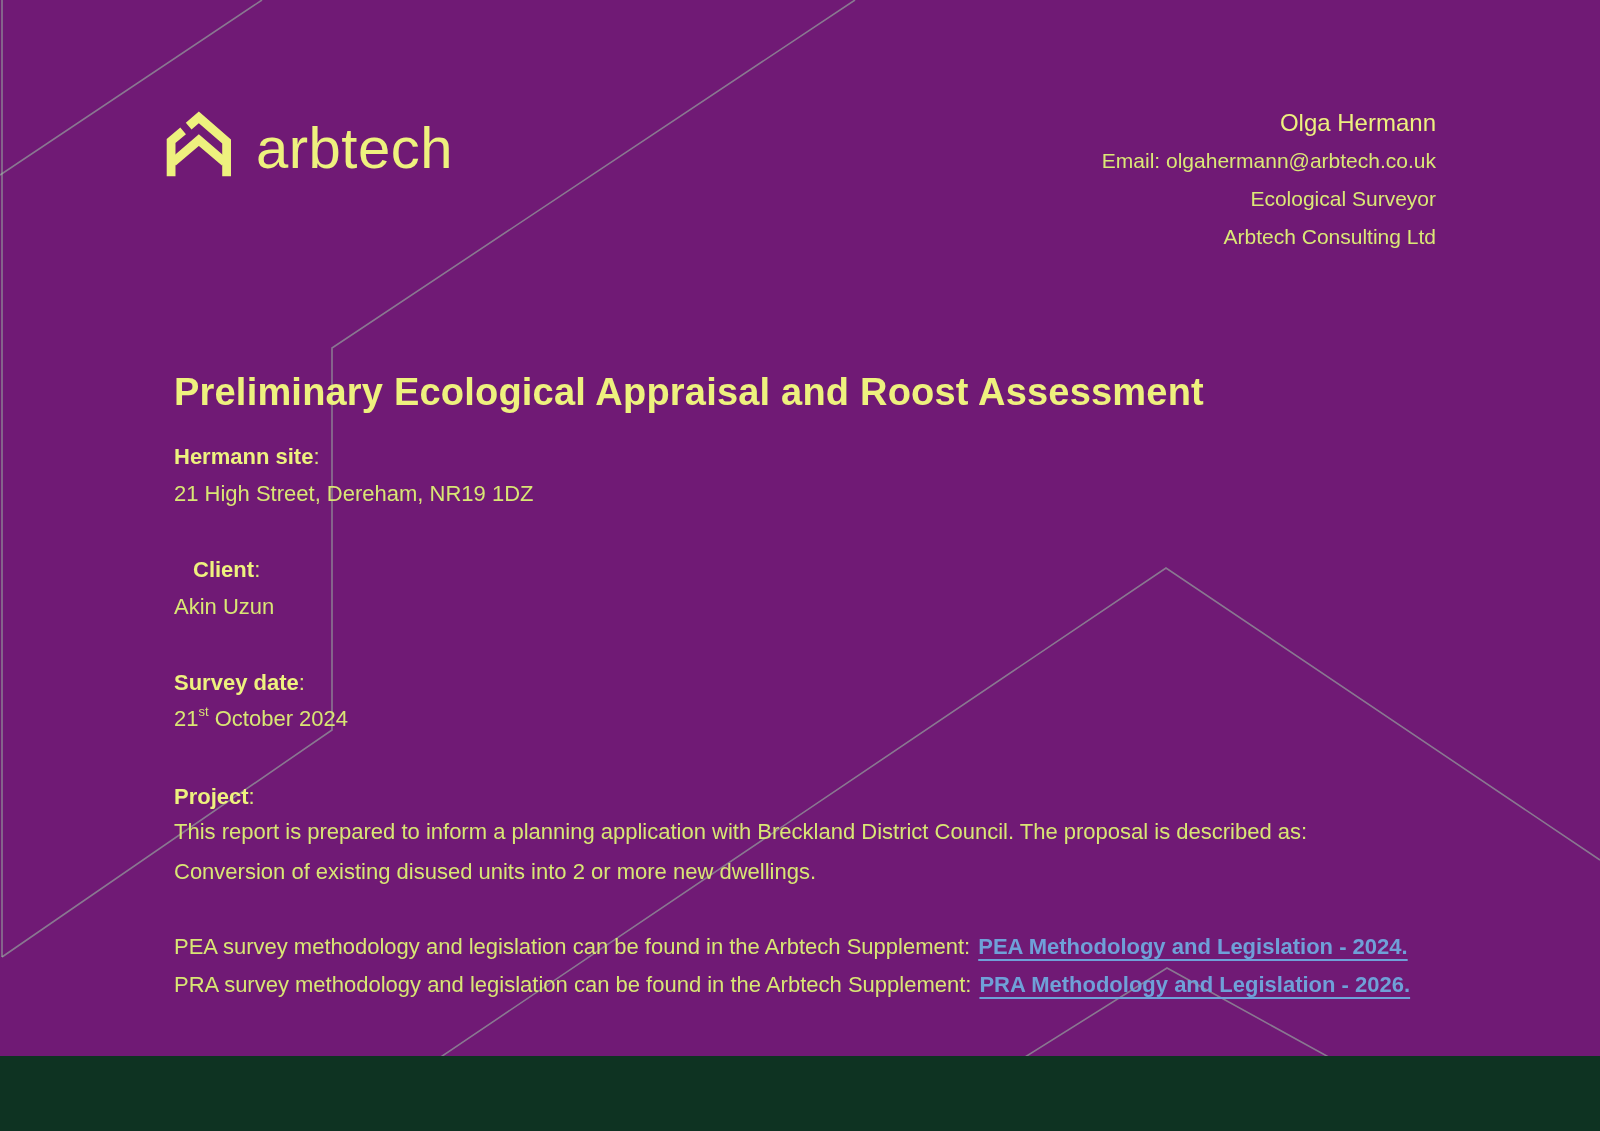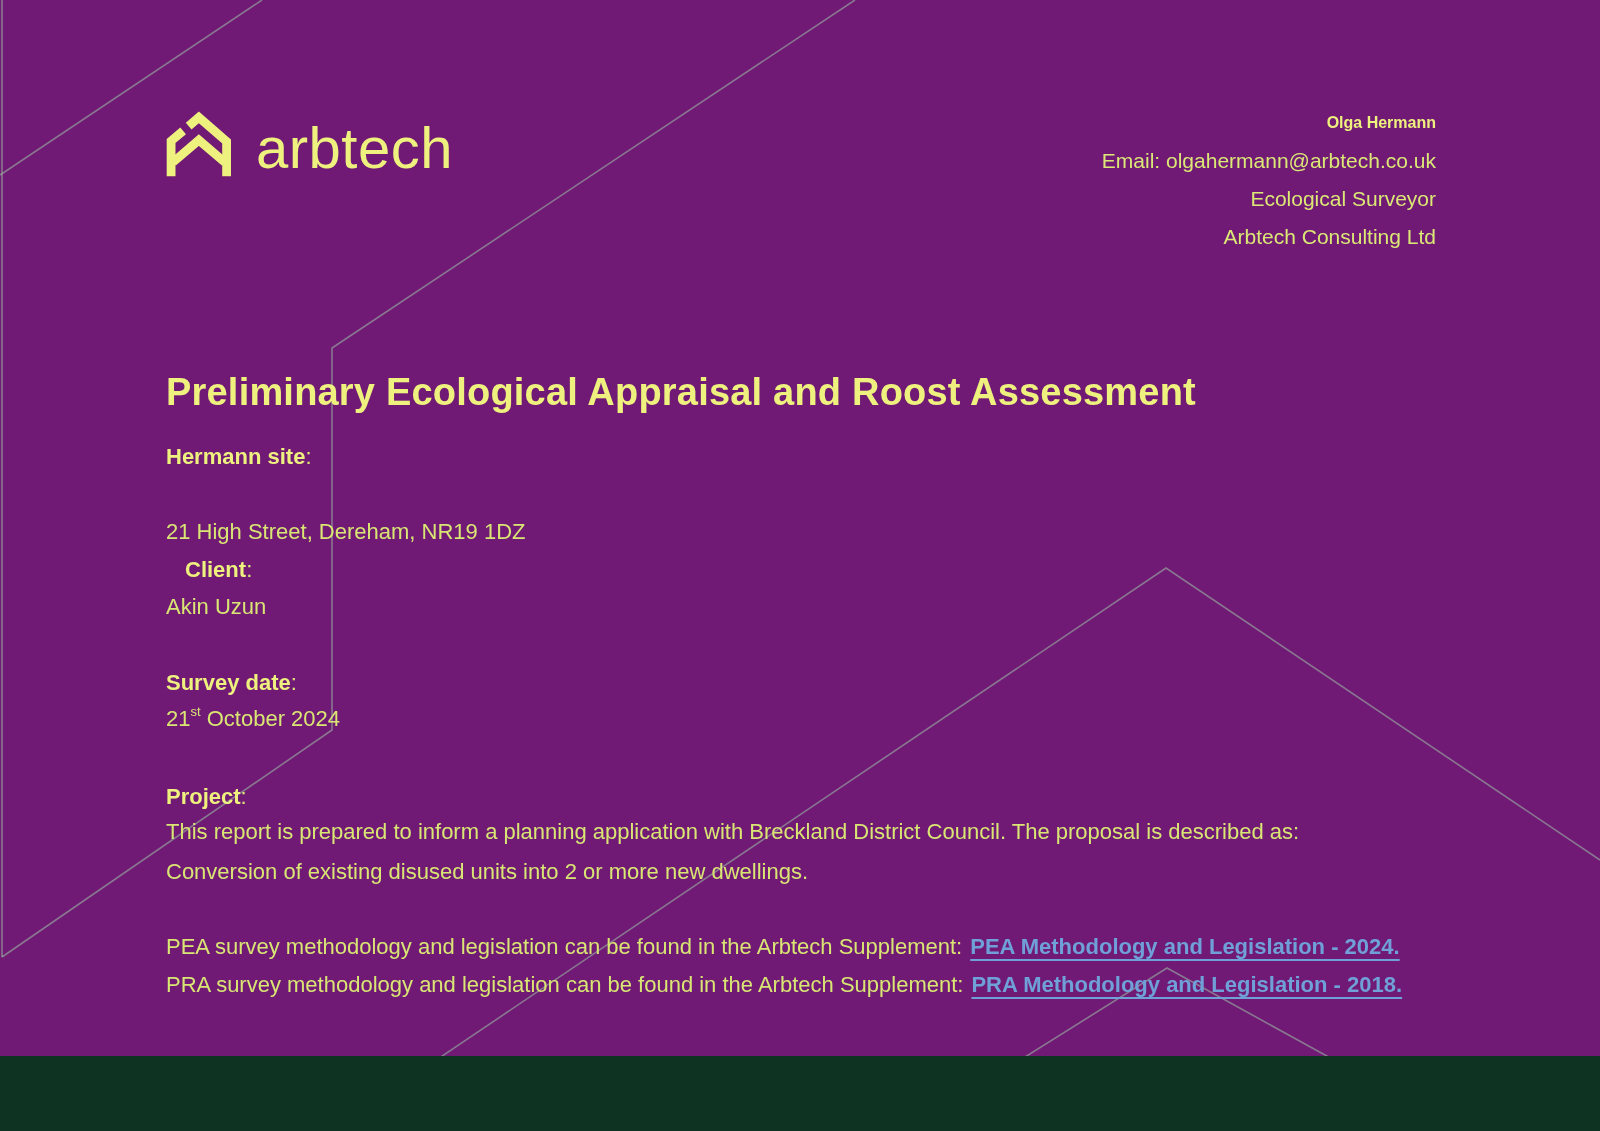--- a/index.html
+++ b/index.html
@@ -20,41 +20,41 @@
   .logo-icon path{fill:none;stroke:#eef17e;stroke-width:9.5;stroke-linecap:butt;stroke-linejoin:miter;}
   .brand{
     font-size:58px;line-height:1;font-weight:500;color:#eef17e;
     letter-spacing:0.5px;margin-bottom:1px;
   }
 
   .contact{
     position:absolute;right:164px;top:104px;
     text-align:right;font-size:21px;line-height:38px;color:#dbe876;
   }
-  .contact .c-name{font-weight:700;font-size:16px;color:#eef17e;}
+  .contact .c-name{font-weight:400;font-size:24px;color:#eef17e;}
   .site-link{color:#dbe876;text-decoration:underline;text-underline-offset:4px;cursor:pointer;}
 
   
-  .abs{position:absolute;left:166px;white-space:nowrap;}
+  .abs{position:absolute;left:174px;white-space:nowrap;}
   .title{
     top:371px;font-size:38px;font-weight:700;color:#eef17e;letter-spacing:0.2px;margin:0;
   }
   .label{font-size:22px;font-weight:700;color:#eef17e;}
   .label .colon{font-weight:400;color:#dbe876;}
   .value,.para{font-size:22px;color:#d9e674;}
   sup.ord{font-size:13px;vertical-align:18%;position:relative;top:-7px;}
 
   .supp{font-size:22px;color:#d9e674;}
   .doc-link{
     color:#6fa0d8;font-weight:700;text-decoration:underline;text-underline-offset:5px;
     margin-left:8px;cursor:pointer;
   }
 
   .t-survey-label{top:444px;}
-  .t-survey-value{top:481px;margin-top:38px;}
+  .t-survey-value{top:481px;}
   .t-client-label{top:557px;margin-left:19px;}
   .t-client-value{top:594px;text-align:right;}
   .t-date-label{top:670px;}
   .t-date-value{top:706px;}
   .t-project-label{top:784px;}
   .t-project-line1{top:819px;}
   .t-project-line2{top:859px;}
   .t-supp-pea{top:934px;}
   .t-supp-pra{top:972px;}
 </style>
@@ -98,15 +98,15 @@
   <div class="abs value t-client-value">Akin Uzun</div>
 
   <div class="abs label t-date-label"><span>Survey date</span><span class="colon">:</span></div>
   <div class="abs value t-date-value" style="white-space:pre;"><span>21</span><sup class="ord">st</sup><span> October 2024</span></div>
 
   <div class="abs label t-project-label"><span>Project</span><span class="colon">:</span></div>
   <div class="abs para t-project-line1">This report is prepared to inform a planning application with Breckland District Council. The proposal is described as:</div>
   <div class="abs para t-project-line2">Conversion of existing disused units into 2 or more new dwellings.</div>
 
   <div class="abs supp t-supp-pea"><span>PEA survey methodology and legislation can be found in the Arbtech Supplement:</span><a class="doc-link">PEA Methodology and Legislation - 2024.</a></div>
-  <div class="abs supp t-supp-pra"><span>PRA survey methodology and legislation can be found in the Arbtech Supplement:</span><a class="doc-link">PRA Methodology and Legislation - 2018.</a></div>
+  <div class="abs supp t-supp-pra"><span>PRA survey methodology and legislation can be found in the Arbtech Supplement:</span><a class="doc-link">PRA Methodology and Legislation - 2026.</a></div>
 
 </div>
 
 </body></html>

